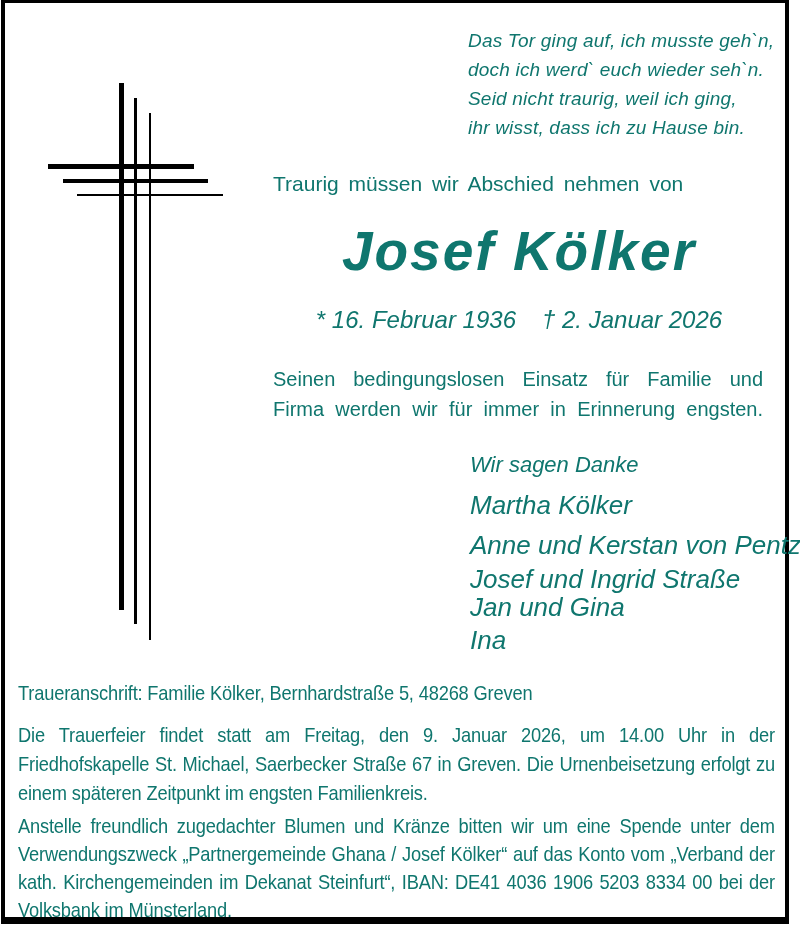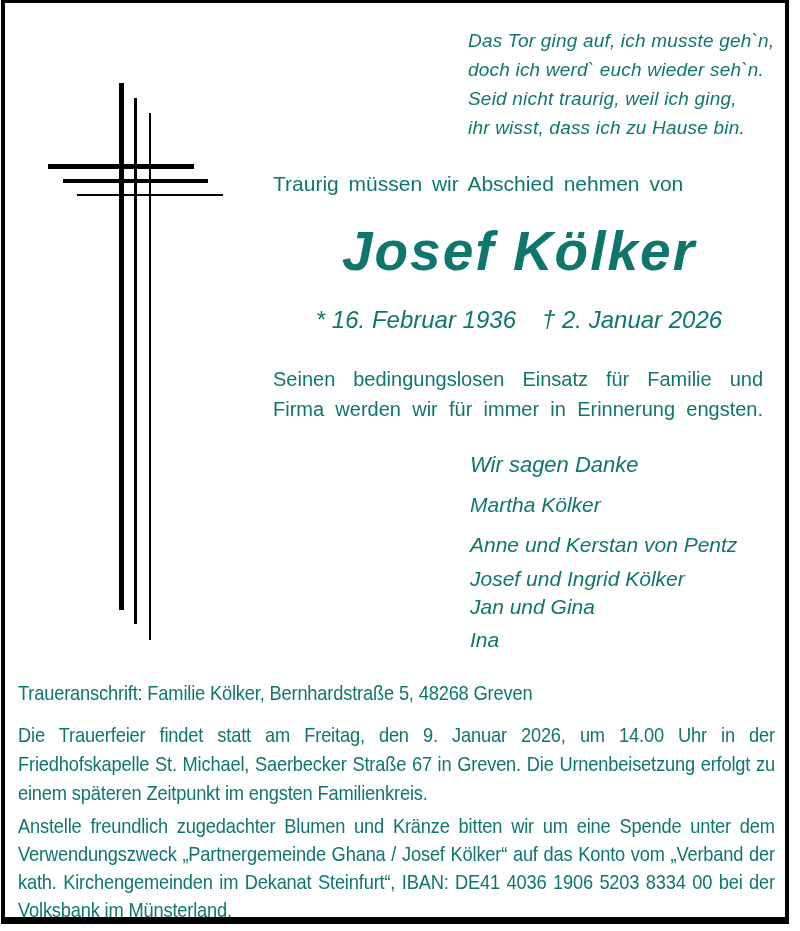--- a/index.html
+++ b/index.html
@@ -97,21 +97,21 @@
     top: 452px;
     font-style: italic;
     font-size: 22px;
     white-space: nowrap;
   }
   .names {
     position: absolute;
     left: 470px;
     top: 492px;
     font-style: italic;
-    font-size: 21px;
+    font-size: 26px;
     line-height: 26px;
     white-space: nowrap;
   }
   .names div:nth-child(2) { margin-top: 14px; }
   .names div:nth-child(3) { margin-top: 8px; }
   .names div:nth-child(4) { margin-top: 2px; }
   .names div:nth-child(5) { margin-top: 7px; }
 
   
   .condensed {
@@ -180,21 +180,21 @@
   <div class="tribute">
     <div class="jline">Seinen bedingungslosen Einsatz für Familie und</div>
     <div class="jline">Firma werden wir für immer in Erinnerung engsten.</div>
   </div>
 
   <div class="thanks">Wir sagen Danke</div>
 
   <div class="names">
     <div>Martha Kölker</div>
     <div>Anne und Kerstan von Pentz</div>
-    <div>Josef und Ingrid Kölker</div>
+    <div>Josef und Ingrid Straße</div>
     <div>Jan und Gina</div>
     <div>Ina</div>
   </div>
 
   <div class="address condensed">Traueranschrift: Familie Kölker, Bernhardstraße 5, 48268 Greven</div>
 
   <div class="para1 condensed">Die Trauerfeier findet statt am Freitag, den 9. Januar 2026, um 14.00 Uhr in der Friedhofskapelle St. Michael, Saerbecker Straße 67 in Greven. Die Urnenbeisetzung erfolgt zu einem späteren Zeitpunkt im engsten Familienkreis.</div>
 
   <div class="para2 condensed">Anstelle freundlich zugedachter Blumen und Kränze bitten wir um eine Spende unter dem Verwendungszweck „Partnergemeinde Ghana / Josef Kölker“ auf das Konto vom „Verband der kath. Kirchengemeinden im Dekanat Steinfurt“, IBAN: DE41 4036 1906 5203 8334 00 bei der Volksbank im Münsterland.</div>
 

